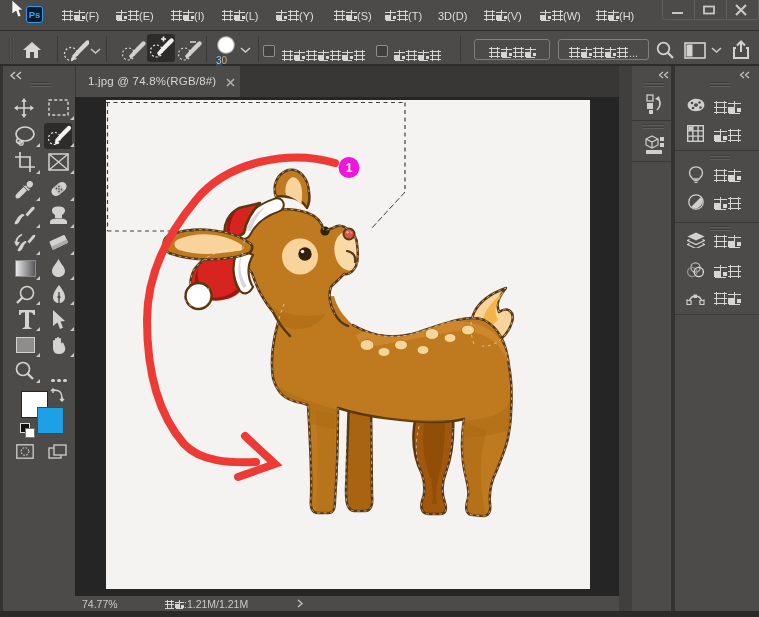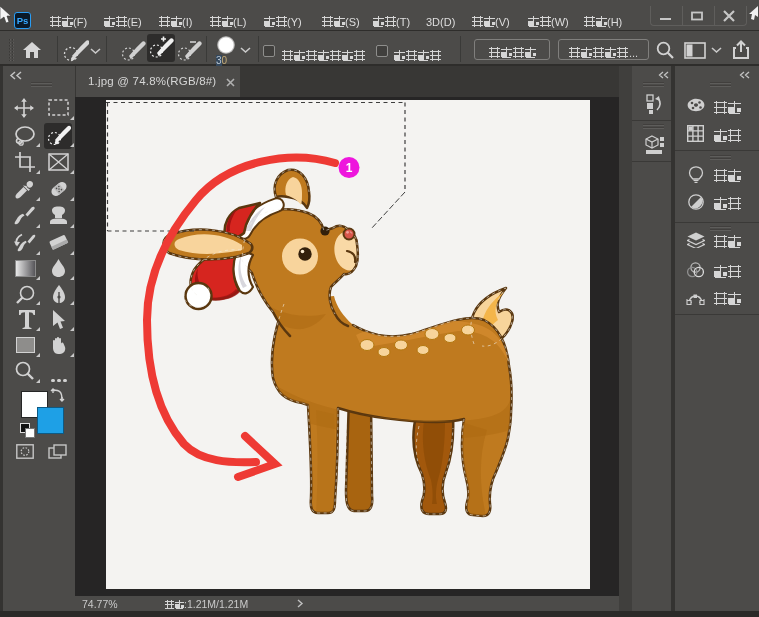--- a/index.html
+++ b/index.html
@@ -21,21 +21,21 @@
  linear-gradient(#d6d6d6,#d6d6d6);
  background-size:1px 11px,11px 1px,9px 1px,5px 5px,3px 3px;
  background-position:5px 0,0 2px,1px 10px,0 5px,8px 6px;}
 .mtxt{color:#dedede;font-size:12px;}
 .sep{position:absolute;width:1px;background:#3a3a38;top:5px;height:26px;}
 </style>
 </head>
 <body>
 
 <div class="abs" style="left:0;top:0;width:759px;height:31px;background:#4c4b49;border-bottom:1px solid #2e2d2b;box-sizing:border-box;"></div>
-<div class="abs" id="menubar" style="left:0;top:0;width:677px;height:31px;margin-top:6px;">
+<div class="abs" id="menubar" style="left:12px;top:0;width:677px;height:31px;">
 
   <svg class="abs" style="left:0;top:0" width="12" height="18">
       <path d="M0,0 L0,14 L4,11 L6,17 L9,16 L7,10 L11,10 Z" fill="#f5f5f5" stroke="#333" stroke-width="0.6"></path>
     </svg>
 
   <div class="abs" style="left:14px;top:6px;width:17px;height:17px;background:#0a1a29;border:1px solid #2a9df4;border-radius:3px;box-sizing:border-box;color:#37a8ff;font-size:9.5px;font-weight:bold;text-align:center;line-height:15px;">Ps</div>
 
   <div class="abs mtxt" style="left:49px;top:9px;"><i class="cj"></i><i class="cjd"></i><span style="font-size:11px;">(F)</span></div>
   <div class="abs mtxt" style="left:103px;top:9px;"><i class="cjd"></i><i class="cj"></i><span style="font-size:11px;">(E)</span></div>
   <div class="abs mtxt" style="left:158px;top:9px;"><i class="cj"></i><i class="cjd"></i><span style="font-size:11px;">(I)</span></div>

